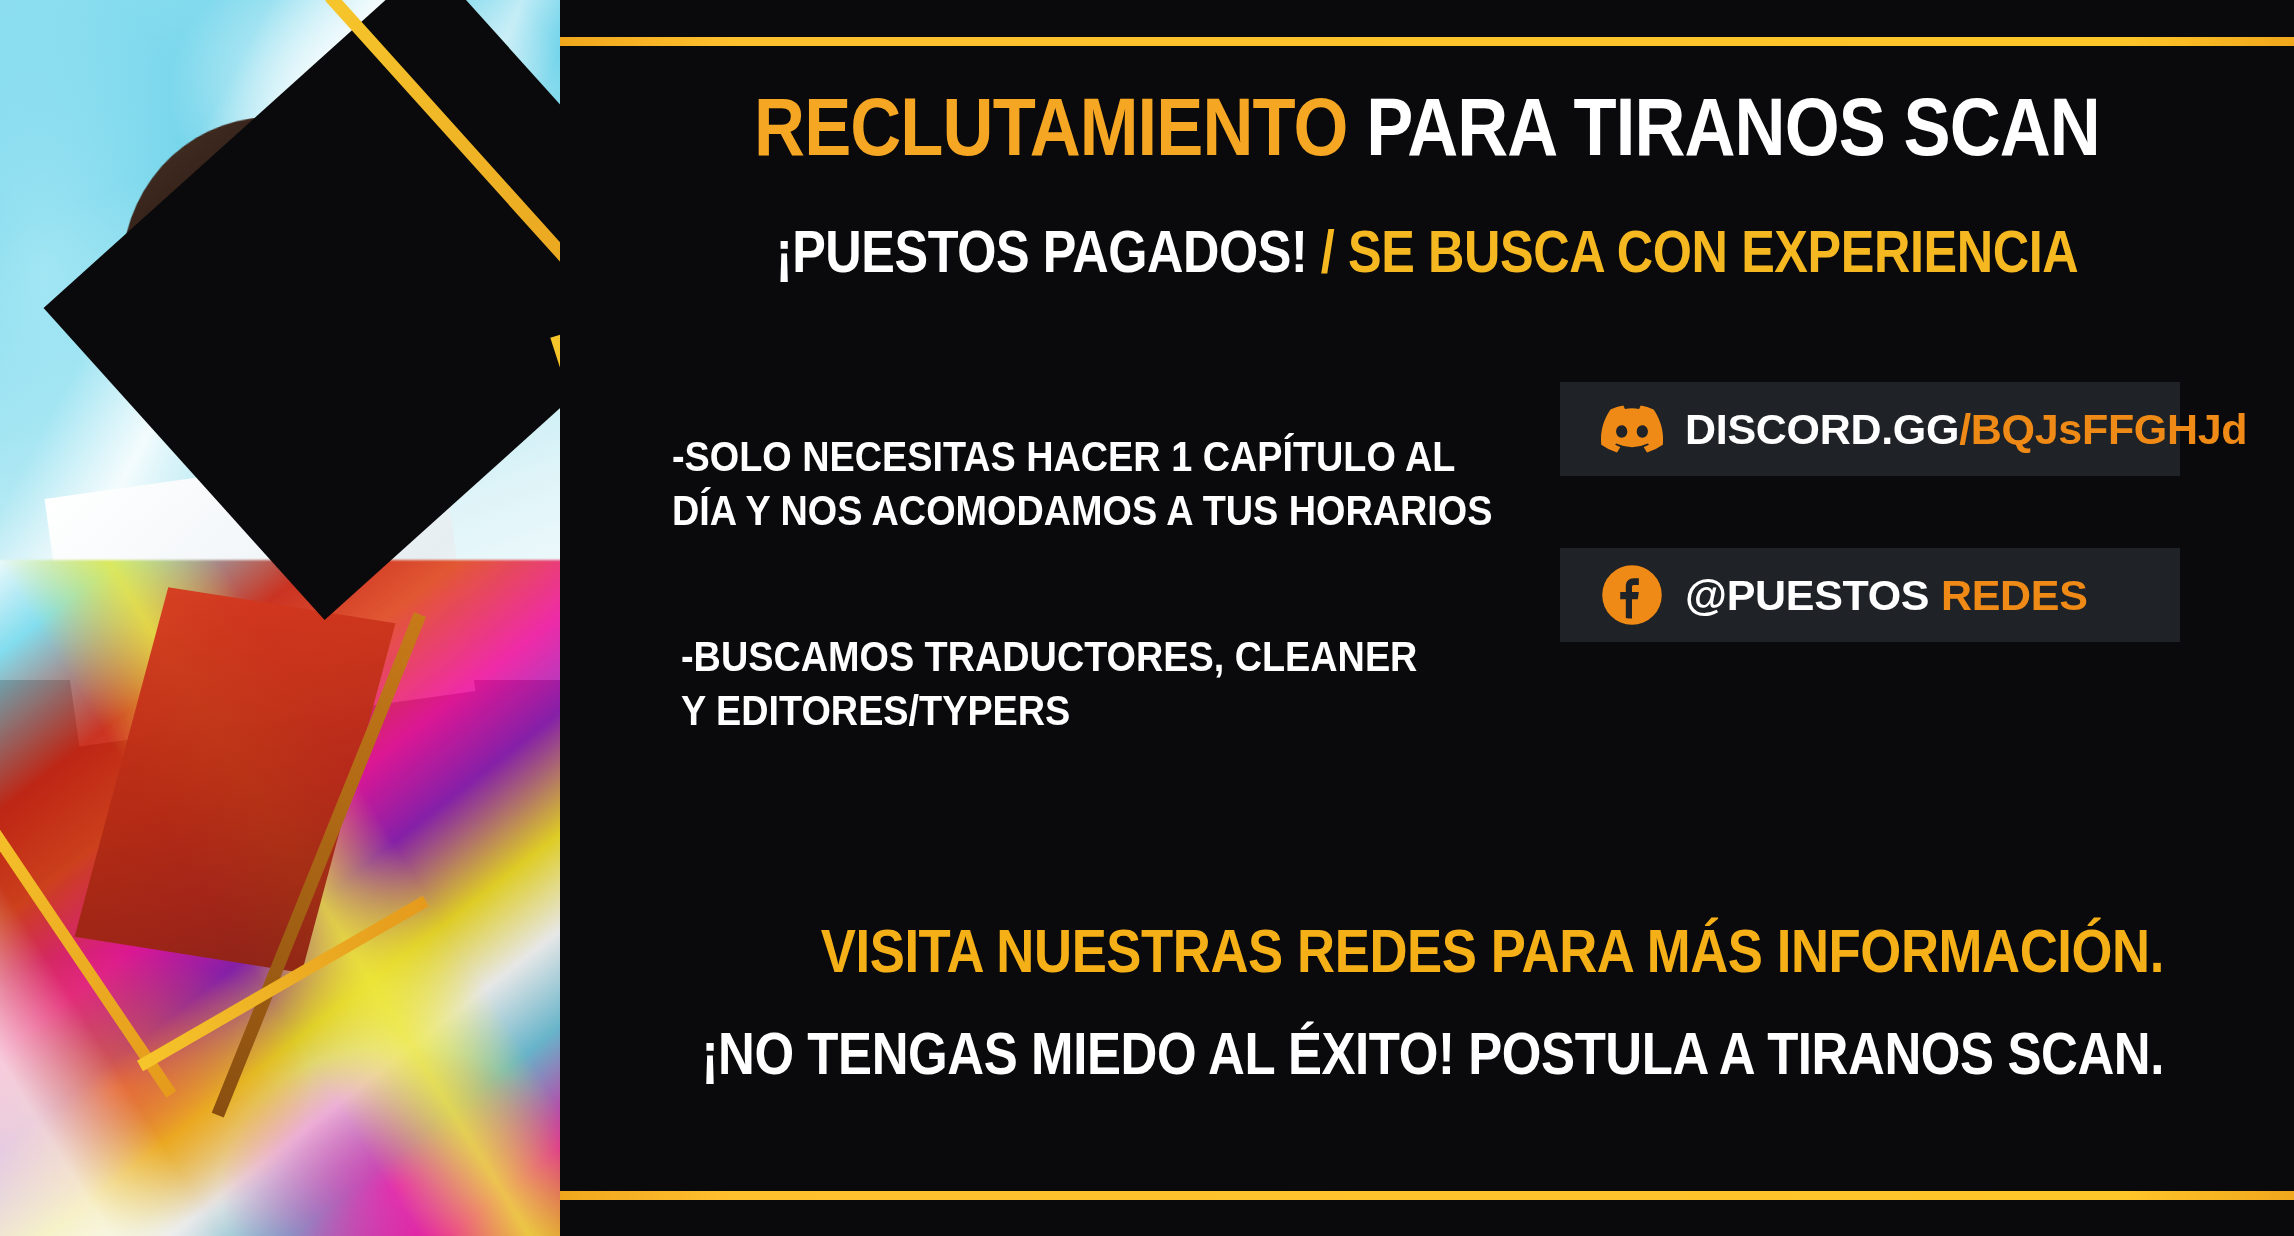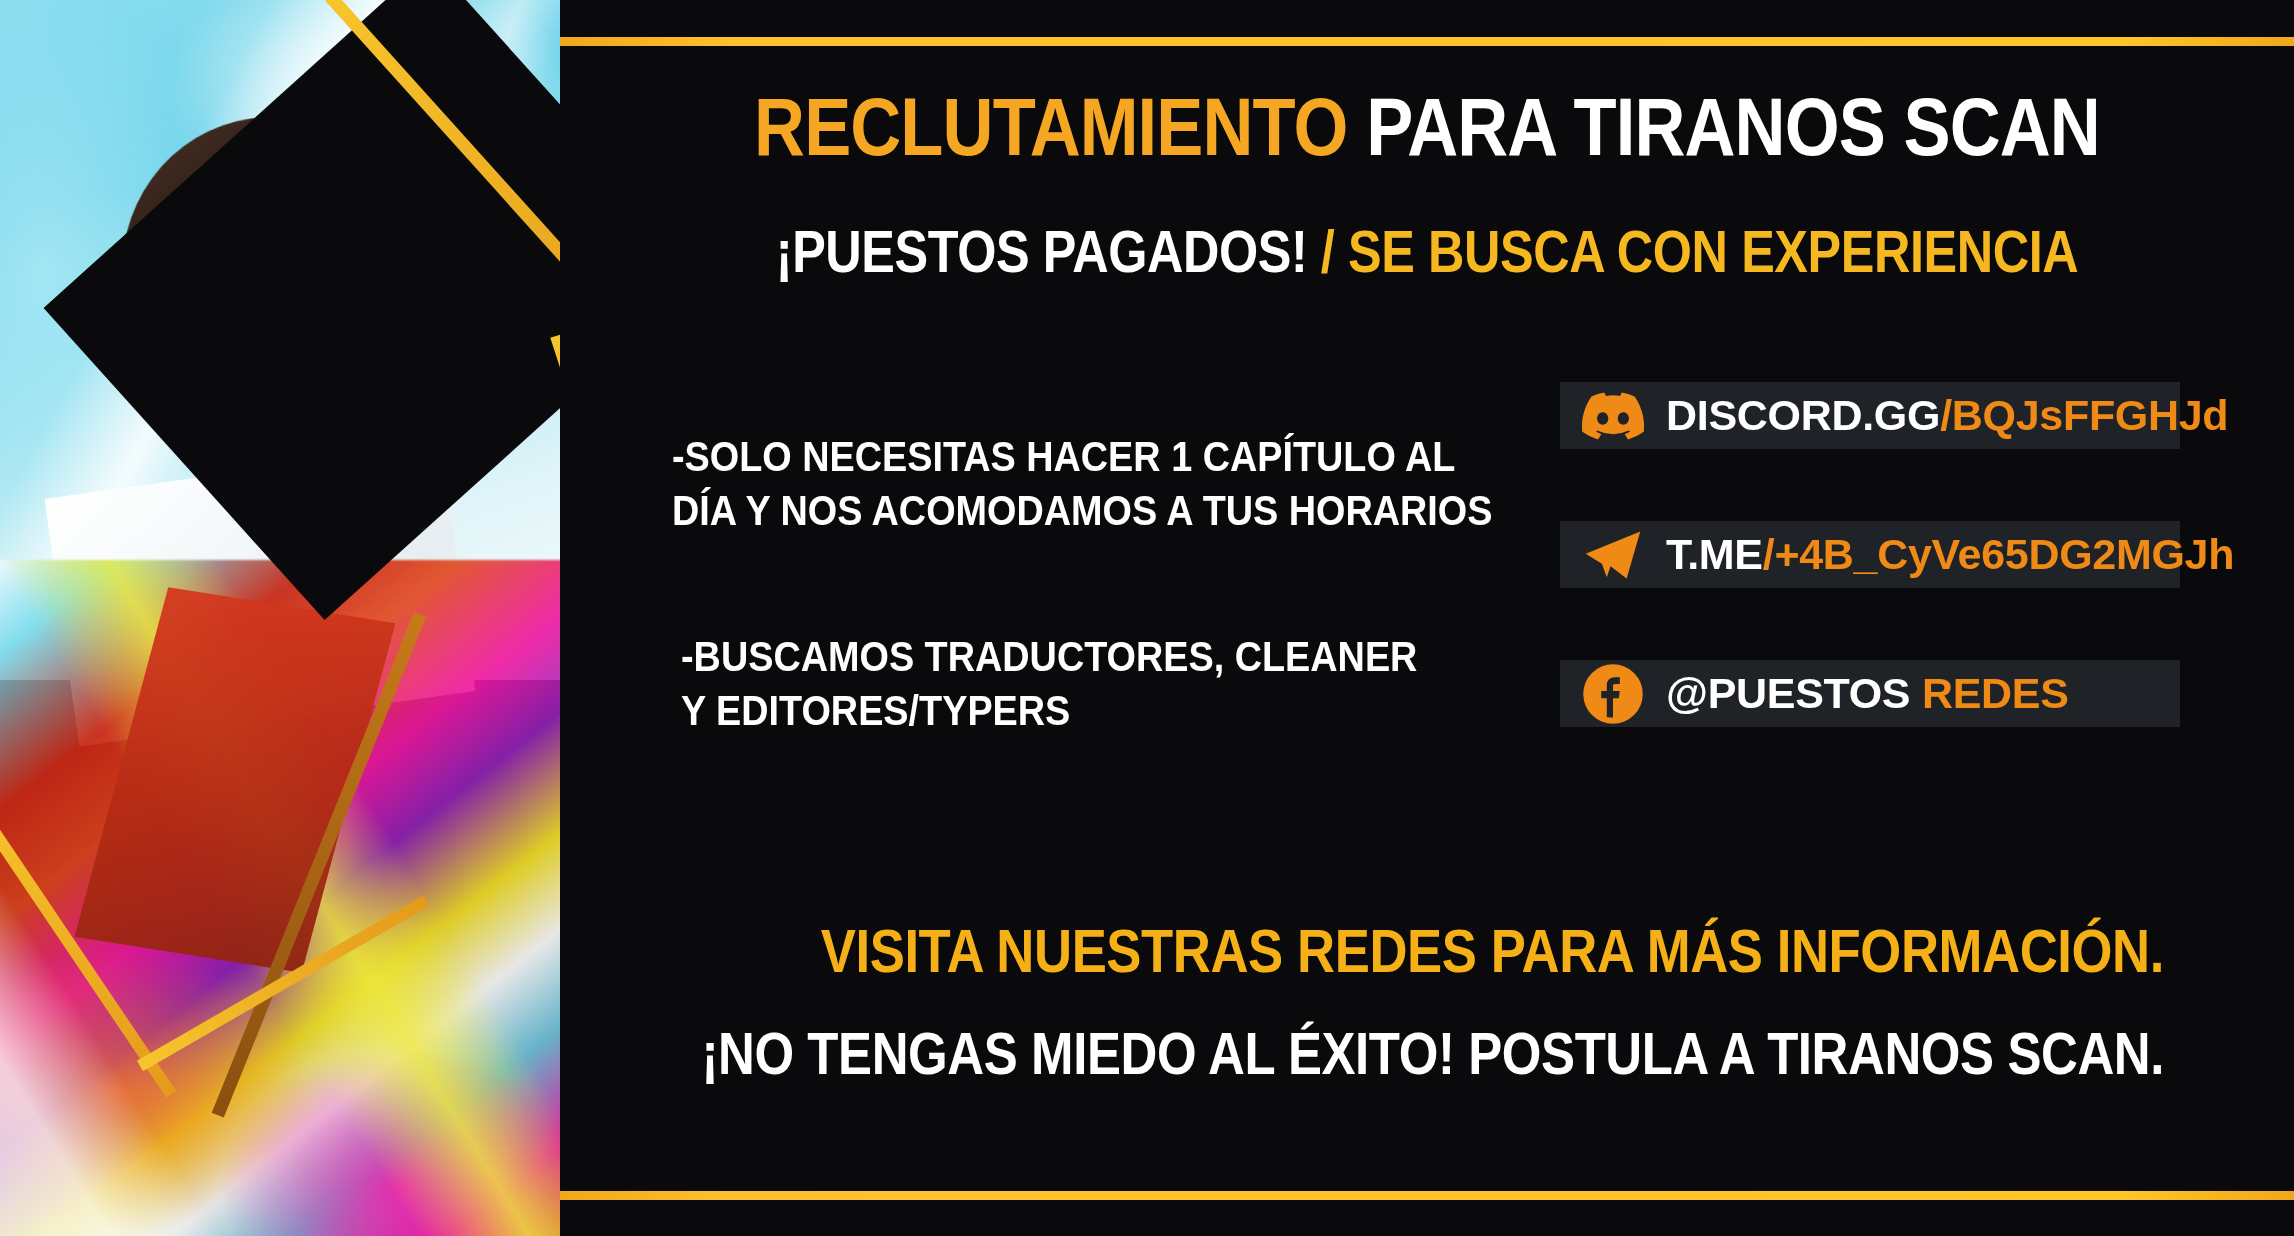--- a/index.html
+++ b/index.html
@@ -183,24 +183,24 @@
   }
   .body-block.second{ top:630px; text-align:left; padding-left:10px; }
   .body-line{ display:block; white-space:nowrap; }
 
   
   .contacts{
     position:absolute; left:1000px; top:382px; width:620px;
   }
   .contact-box{
     position:relative;
-    height:67px;
+    height:94px;
     background:#1f2226;
     display:flex; align-items:center;
-    padding-left:22px;
+    padding-left:41px;
     margin-bottom:72px;
   }
   .contact-box:last-child{ margin-bottom:0; }
   .c-icon{
     width:62px; height:62px; flex:0 0 62px;
     display:flex; align-items:center; justify-content:center;
     margin-right:22px;
   }
   .c-icon svg{ width:100%; height:100%; display:block; }
   .c-text{
@@ -292,31 +292,20 @@
         <span class="c-icon">
           <svg viewBox="0 0 127 96" xmlns="http://www.w3.org/2000/svg">
             <path fill="#ef8a16" d="M107.7 8.07A105.1 105.1 0 0 0 81.47 0a72.1 72.1 0 0 0-3.36 6.83 97.7 97.7 0 0 0-29.11 0A72.4 72.4 0 0 0 45.64 0a105.9 105.9 0 0 0-26.25 8.09C2.79 32.65-1.71 56.6.54 80.21A105.7 105.7 0 0 0 32.71 96a77.7 77.7 0 0 0 6.89-11.2 68.4 68.4 0 0 1-10.85-5.18c.91-.66 1.8-1.34 2.66-2a75.6 75.6 0 0 0 64.32 0c.87.71 1.76 1.39 2.66 2a68.7 68.7 0 0 1-10.87 5.19A77 77 0 0 0 94.4 96a105.3 105.3 0 0 0 32.19-15.79c2.64-27.38-4.51-51.11-18.89-72.14ZM42.45 65.69C36.18 65.69 31 60 31 53s5-12.74 11.43-12.74S54 46 53.89 53s-5.05 12.69-11.44 12.69Zm42.24 0C78.41 65.69 73.25 60 73.25 53s5-12.74 11.44-12.74S96.23 46 96.12 53s-5.04 12.69-11.43 12.69Z"></path>
           </svg>
         </span>
         <span class="c-text">
           <span class="c-main">DISCORD.GG</span><span class="c-accent">/BQJsFFGHJd</span>
         </span>
       </div>
 
-      <div class="contact-box">
-        <span class="c-icon">
-          <svg viewBox="0 0 100 100" xmlns="http://www.w3.org/2000/svg">
-            <path fill="#ef8a16" d="M6 48 94 12 72 88 46 68 40 86 32 64Z"></path>
-            <path fill="#ef8a16" d="M40 64 94 12 44 70Z" opacity="0.75"></path>
-          </svg>
-        </span>
-        <span class="c-text">
-          <span class="c-main">T.ME</span><span class="c-accent">/+4B_CyVe65DG2MGJh</span>
-        </span>
-      </div>
 
       <div class="contact-box">
         <span class="c-icon">
           <svg viewBox="0 0 100 100" xmlns="http://www.w3.org/2000/svg">
             <circle cx="50" cy="50" r="48" fill="#ef8a16"></circle>
             <path fill="#1f2226" d="M61 34h-8c-2 0-3 1.2-3 3v8h11l-1.6 12H50v31a48 48 0 0 1-10-1V57h-9V45h9v-9c0-8 5-13 13-13h8Z"></path>
           </svg>
         </span>
         <span class="c-text">
           <span class="c-main">@PUESTOS</span><span class="c-accent"> REDES</span>

